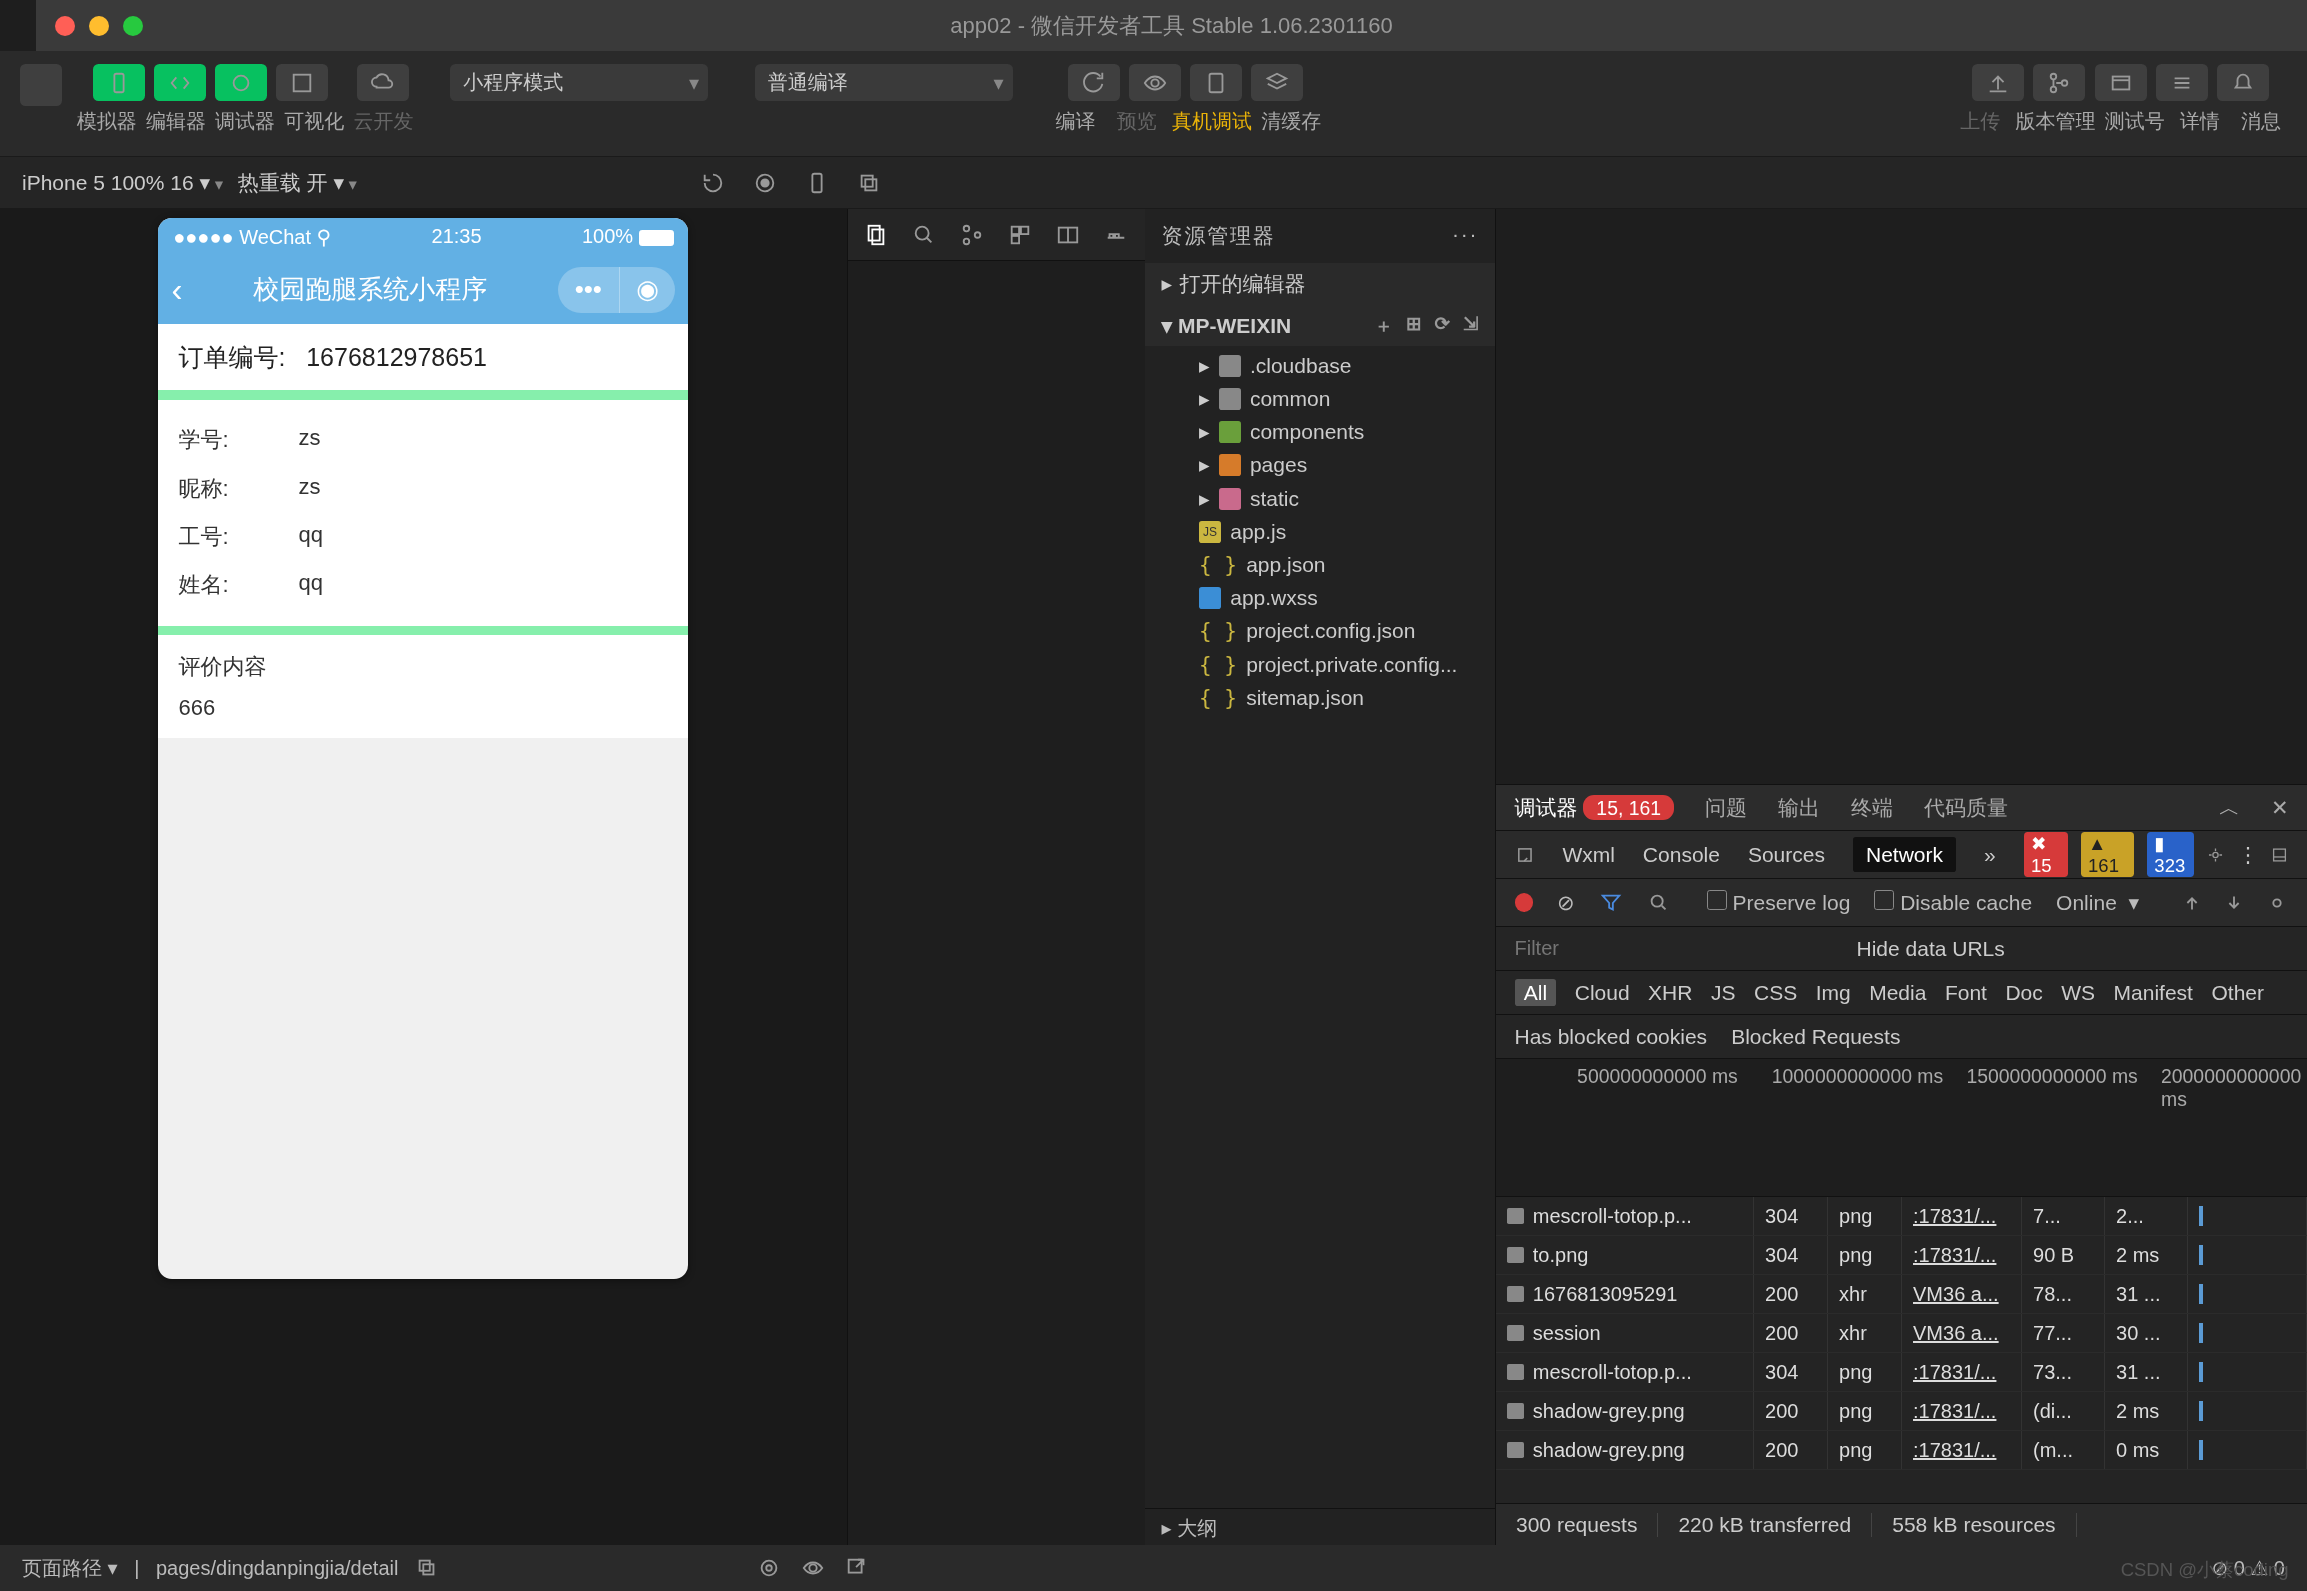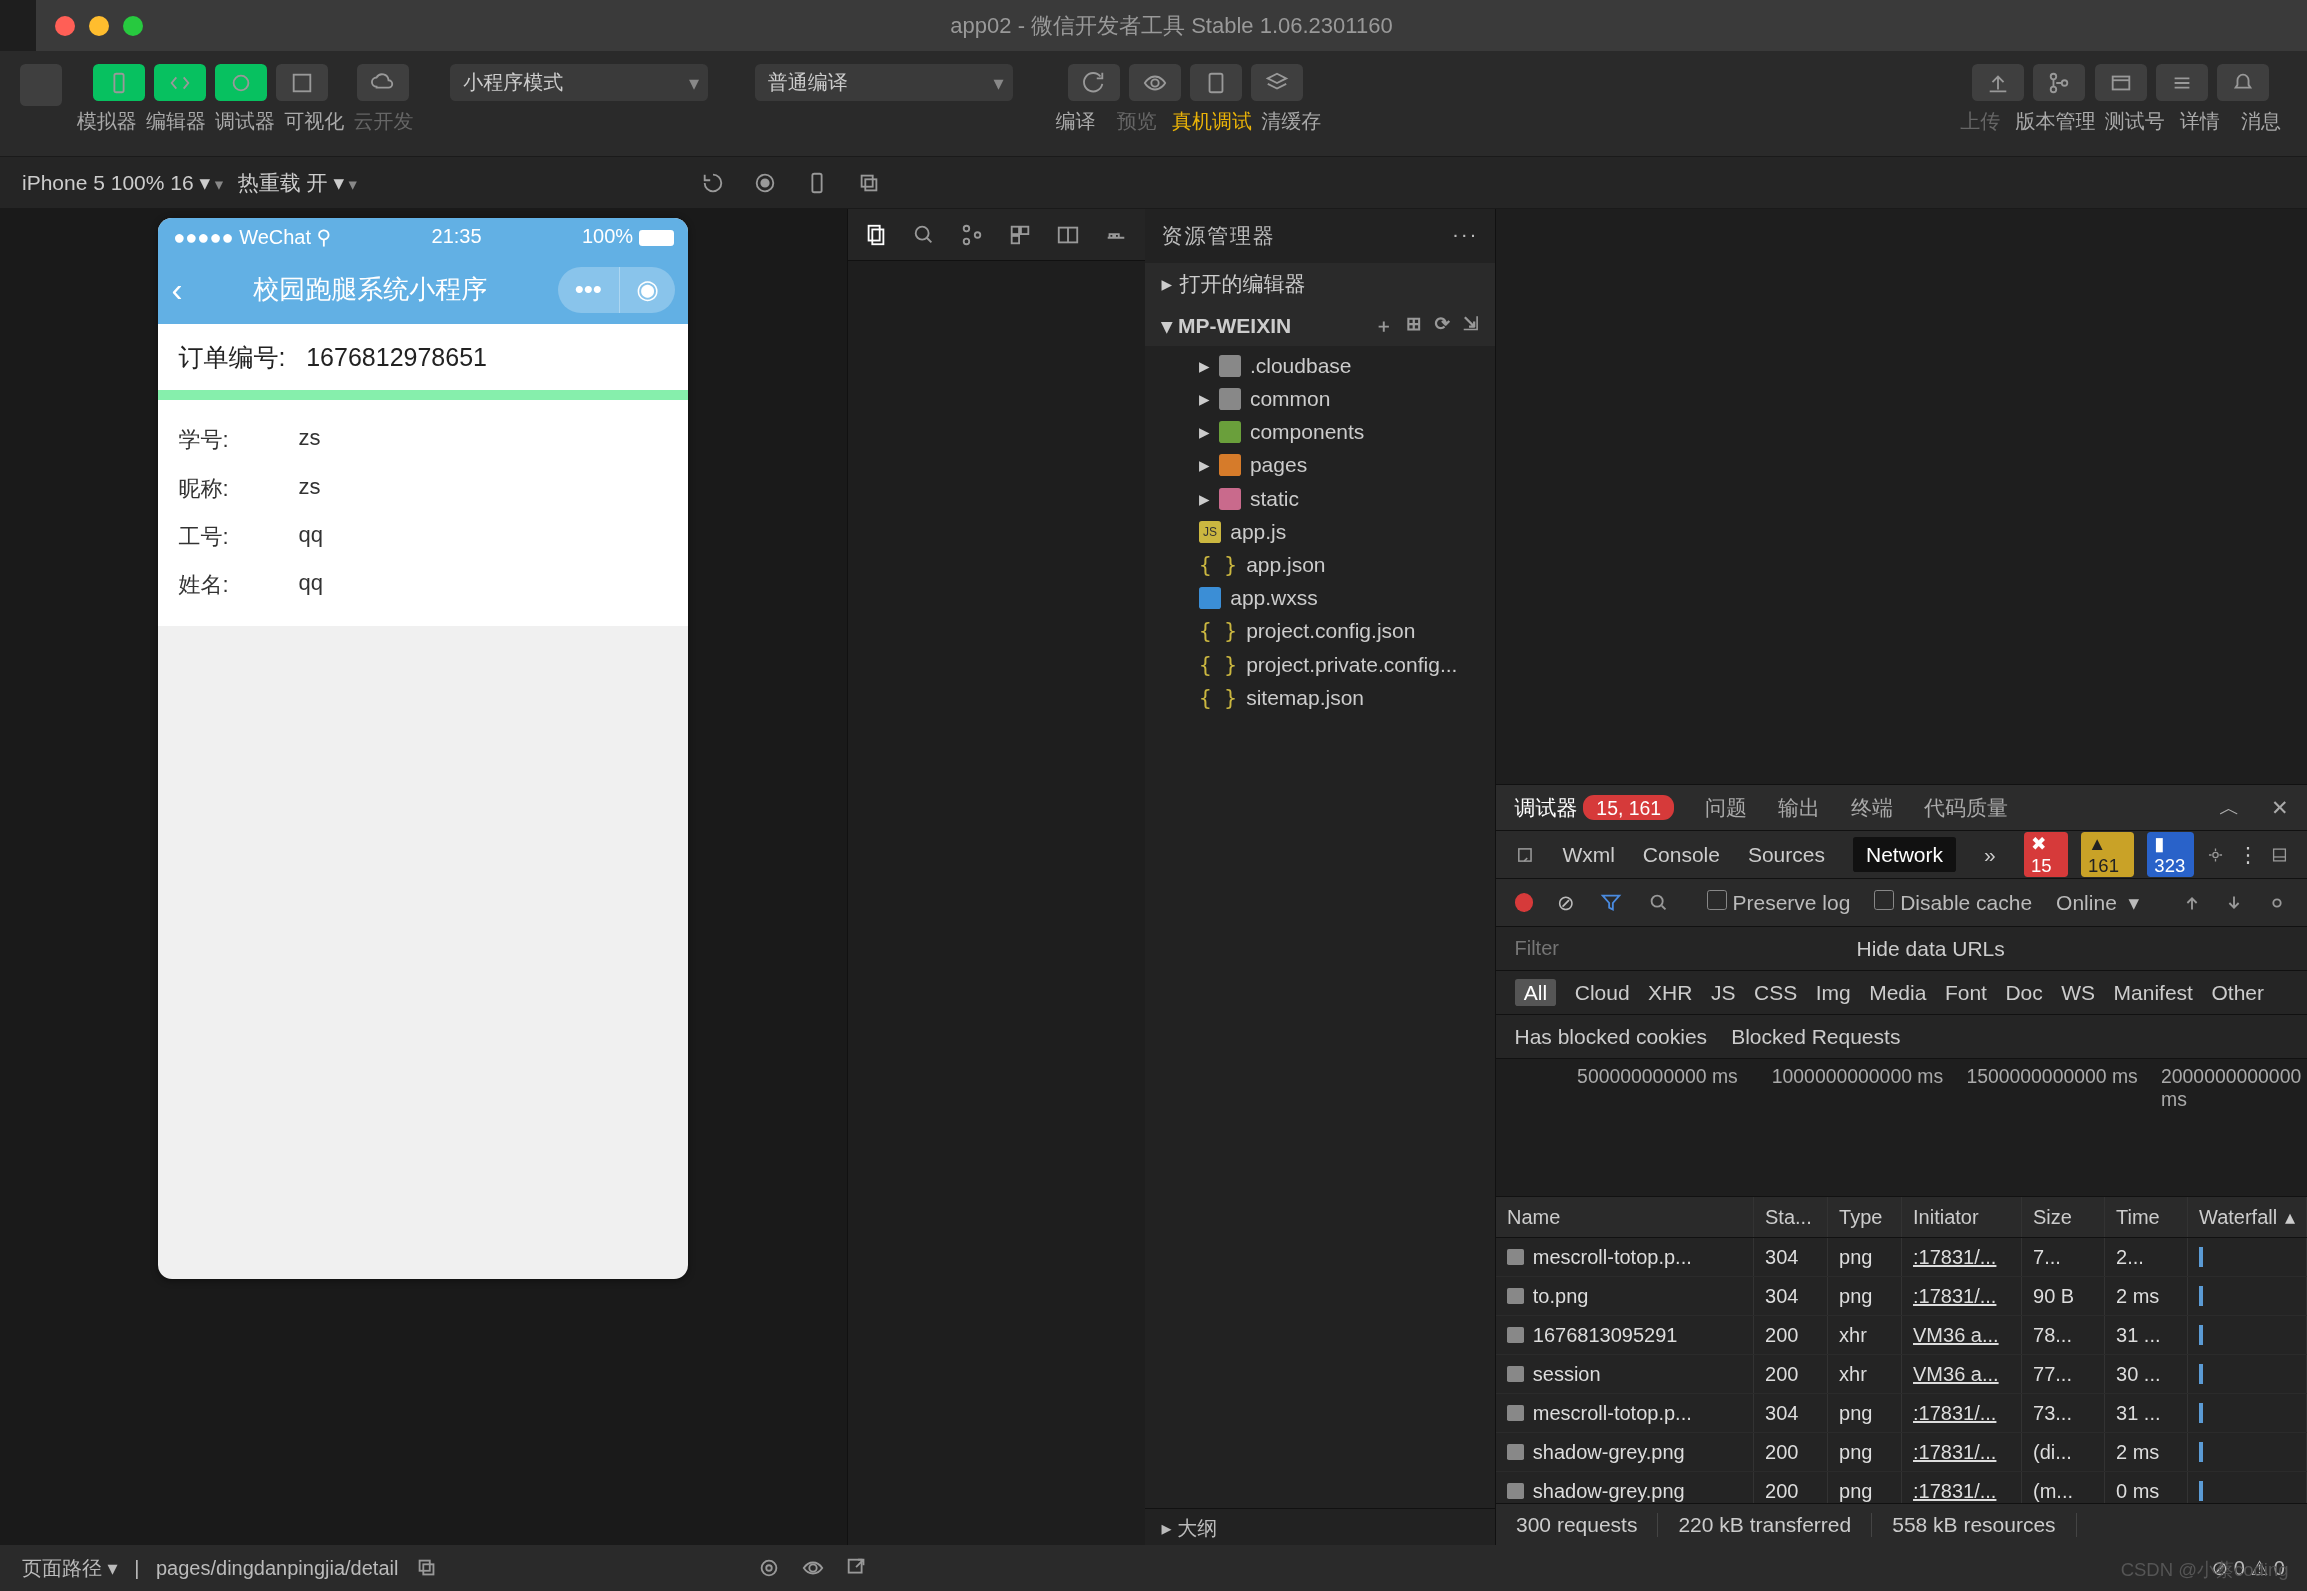--- a/index.html
+++ b/index.html
@@ -289,20 +289,24 @@
             </div>
           <div class="row">
               <span class="lbl">工号:</span>
               <span class="val">qq</span>
             </div>
           <div class="row">
               <span class="lbl">姓名:</span>
               <span class="val">qq</span>
             </div>
         </div>
+        <div class="card">
+          <div>评价内容</div>
+          <div style="margin-top:13px">666</div>
+        </div>
       </div>
     </div>
   </div>
 
   <div class="rmpanel">
     <div class="rmtabs">
       <svg style="stroke:#fff" viewBox="0 0 26 26" width="24" height="24">
           <rect x="5" y="3" width="12" height="16"></rect>
           <rect x="9" y="7" width="12" height="16"></rect>
         </svg>
@@ -461,32 +465,20 @@
           <div class="dt-blocked">
             <span><span class="cbx"></span> <span>Has blocked cookies</span></span>
             <span><span class="cbx"></span> <span>Blocked Requests</span></span>
           </div>
           <div class="dt-timeline">
             <span class="tk" style="left:10%">500000000000 ms</span>
             <span class="tk" style="left:34%">1000000000000 ms</span>
             <span class="tk" style="left:58%">1500000000000 ms</span>
             <span class="tk" style="left:82%">2000000000000 ms</span>
           </div>
-          <div class="dt-thead">
-            <div class="c-name">Name</div>
-            <div class="c-st">Sta...</div>
-            <div class="c-ty">Type</div>
-            <div class="c-in">Initiator</div>
-            <div class="c-sz">Size</div>
-            <div class="c-tm">Time</div>
-            <div class="c-wf">
-                <span>Waterfall</span>
-                <span style="margin-left:auto">▴</span>
-              </div>
-          </div>
           <div class="dt-rows" id="net-rows">
               <div class="dt-row">
                 <div class="c-name"><span class="tiny-ic"></span>mescroll-totop.p...</div>
                 <div class="c-st">304</div>
                 <div class="c-ty">png</div>
                 <div class="c-in underline">:17831/...</div>
                 <div class="c-sz">7...</div>
                 <div class="c-tm">2...</div>
                 <div class="c-wf">
                   <span style="width:3.7px;height:20px;background:#5b9bd5;display:inline-block"></span>

